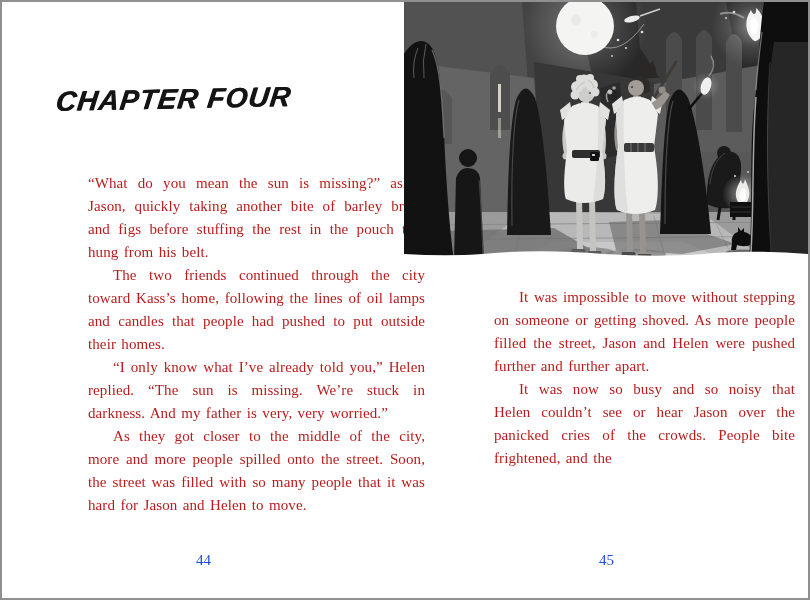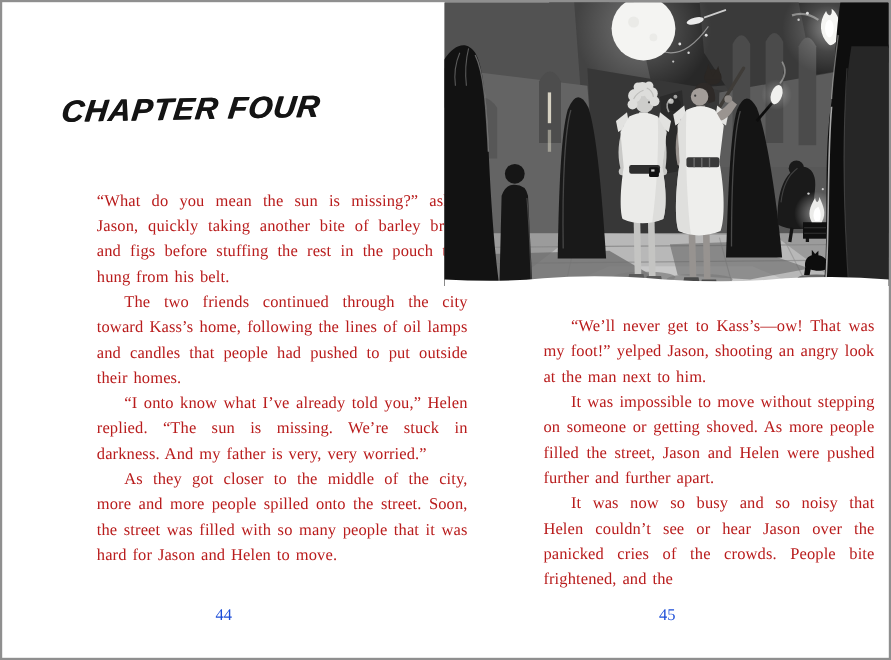--- a/index.html
+++ b/index.html
@@ -48,21 +48,21 @@
 </head>
 <body>
 
 <div class="spread">
 
   <div class="chapter-title">CHAPTER FOUR</div>
 
   <div class="body-col col-left">
     <p>“What do you mean the sun is missing?” asked Jason, quickly taking another bite of barley bread and figs before stuffing the rest in the pouch that hung from his belt.</p>
     <p class="indent">The two friends continued through the city toward Kass’s home, following the lines of oil lamps and candles that people had pushed to put outside their homes.</p>
-    <p class="indent">“I onto know what I’ve already told you,” Helen replied. “The sun is missing. We’re stuck in darkness. And my father is very, very worried.”</p>
+    <p class="indent">“I only know what I’ve already told you,” Helen replied. “The sun is missing. We’re stuck in darkness. And my father is very, very worried.”</p>
     <p class="indent">As they got closer to the middle of the city, more and more people spilled onto the street. Soon, the street was filled with so many people that it was hard for Jason and Helen to move.</p>
   </div>
 
   <div class="page-number left">44</div>
 
   <div class="illustration">
     <svg viewBox="0 0 404 258" role="img" aria-label="Black-and-white night scene: Jason and Helen, two children in pale tunics, stand in a crowded ancient city street among dark cloaked figures, lit by a full moon, a wall-mounted torch and a small fire in a box; a black cat stands beside the fire.">
       <defs>
         <radialGradient id="gMoon">
           <stop offset="0" stop-color="#ffffff" stop-opacity="0.5"></stop>
@@ -254,20 +254,19 @@
         <path d="M352,95 C348,140 350,200 347,250" stroke="#e8e8e8" stroke-width="1.5" fill="none" opacity="0.7"></path>
         <path d="M358,30 C355,55 353,70 352,88" stroke="#cfcfcd" stroke-width="1.2" fill="none" opacity="0.5"></path>
         <path d="M366,60 C362,120 363,190 367,250" stroke="#8a8a8a" stroke-width="1" fill="none" opacity="0.3"></path>
       </g>
 
       <path d="M0,258 L0,252 Q50,255 90,251 Q140,247 200,252 Q260,256 310,251 Q360,248 404,252 L404,258 Z" fill="#ffffff"></path>
     </svg>
   </div>
 
   <div class="body-col col-right">
-    <p class="indent">“We’ll never get to Kass’s—ow! That was my foot!” yelped Jason, shooting an angry look at the man next to him.</p>
     <p class="indent">It was impossible to move without stepping on someone or getting shoved. As more people filled the street, Jason and Helen were pushed further and further apart.</p>
     <p class="indent">It was now so busy and so noisy that Helen couldn’t see or hear Jason over the panicked cries of the crowds. People bite frightened, and the</p>
   </div>
 
   <div class="page-number right">45</div>
 
 </div>
 
 </body></html>

